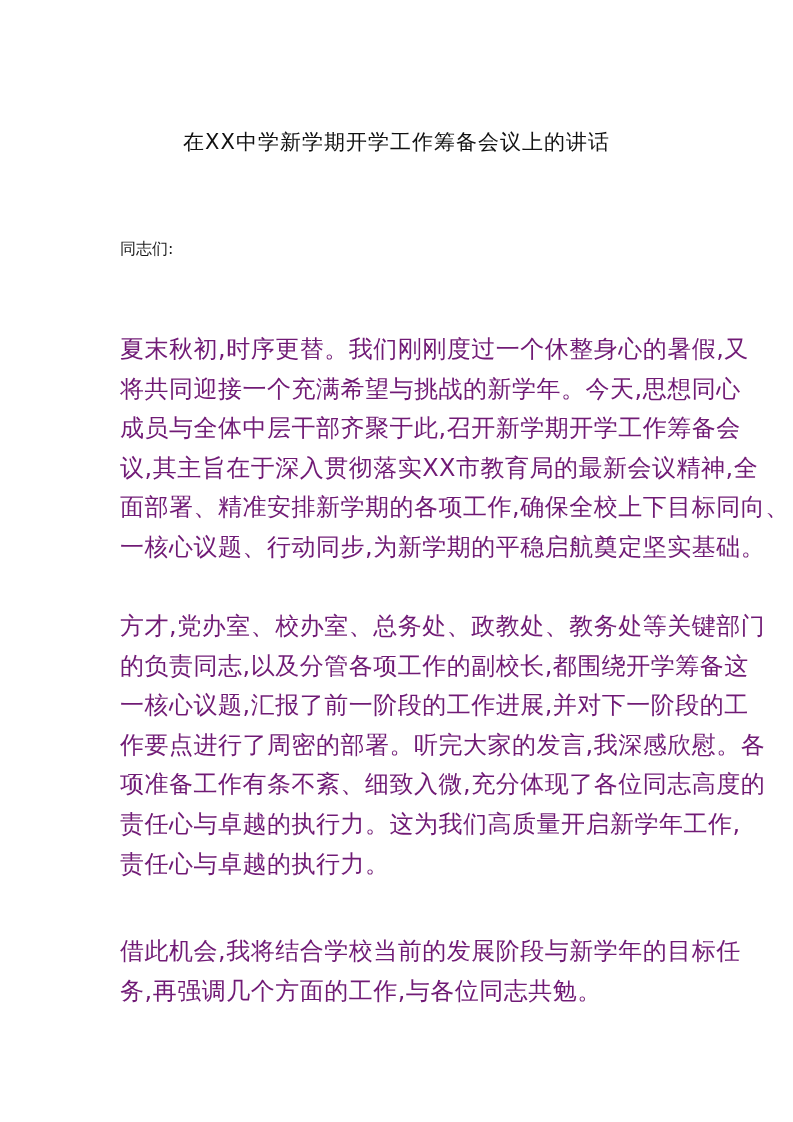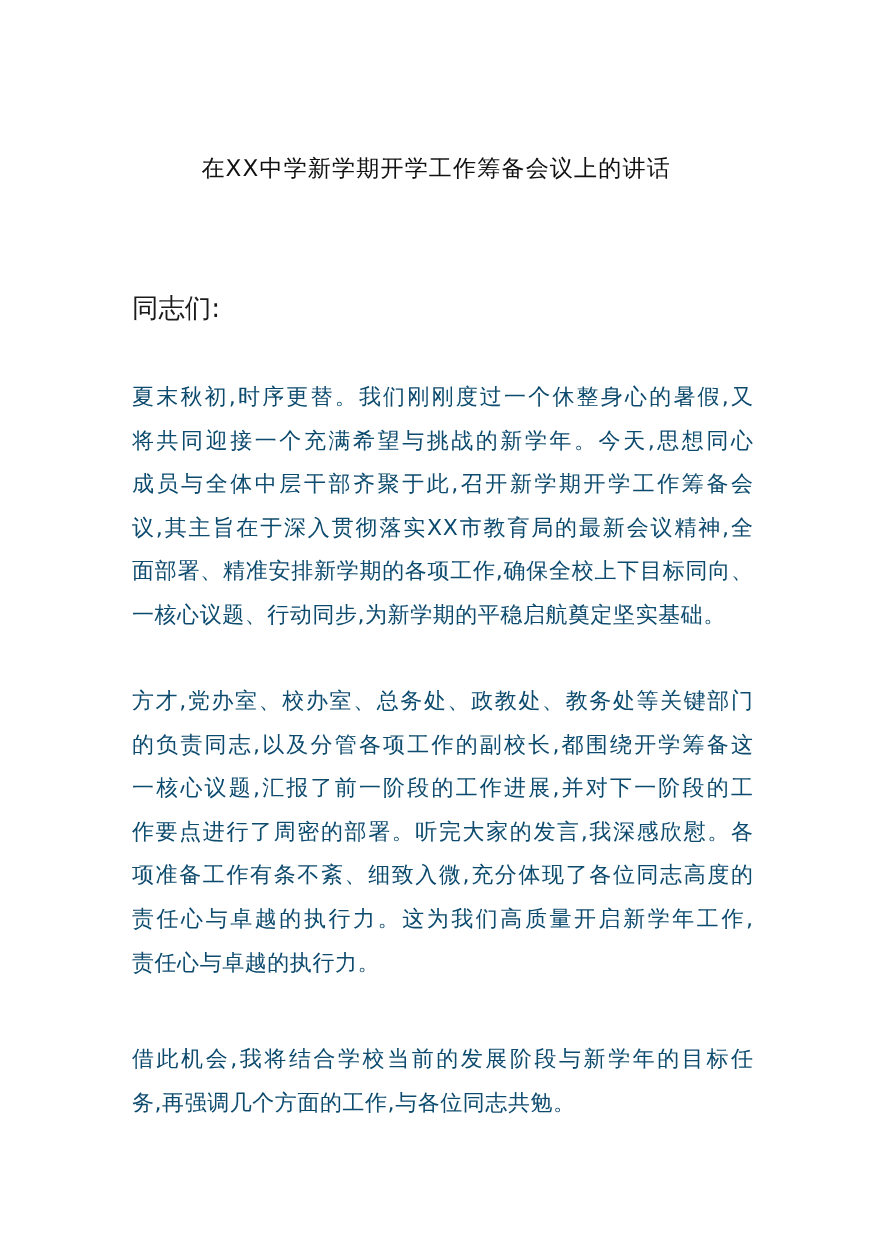--- a/index.html
+++ b/index.html
@@ -1,25 +1,25 @@
 <!DOCTYPE html>
 <html><head>
   <meta charset="utf-8">
   <style>
     html, body { margin: 0; padding: 0; background: #ffffff; }
     body { width: 793px; height: 1122px; position: relative; overflow: hidden;
            font-family: "DejaVu Sans", "Liberation Sans", sans-serif; color: #1a1a1a; }
-    .page { position: absolute; left: 0; top: 0; width: 793px; height: 868px; margin-top: 11px; }
+    .page { position: absolute; left: 0; top: 0; width: 793px; height: 868px; }
     .title { position: absolute; top: 128px; left: 0; width: 793px; text-align: center;
              font-size: 21px; letter-spacing: 1px; color: #111; }
     .body-block { position: absolute; left: 120px; width: 565px; }
-    .line { height: 39.6px; line-height: 39.6px; font-size: 20px; white-space: nowrap;
-            text-align: justify; text-align-last: justify; letter-spacing: 0.5px; color: #0c4a6e; }
+    .line { height: 39.6px; line-height: 39.6px; font-size: 24px; white-space: nowrap;
+            text-align: justify; text-align-last: justify; letter-spacing: 0.5px; color: #701a75; }
     .line.last { text-align-last: left; }
-    .salutation { position: absolute; left: 120px; top: 252px; font-size: 24px; line-height: 34px; }
+    .salutation { position: absolute; left: 120px; top: 232px; font-size: 16px; line-height: 34px; }
   </style>
 </head>
 <body>
 
 <div class="page">
 
   <div class="title">在XX中学新学期开学工作筹备会议上的讲话</div>
 
   <div class="salutation">同志们:</div>
 

